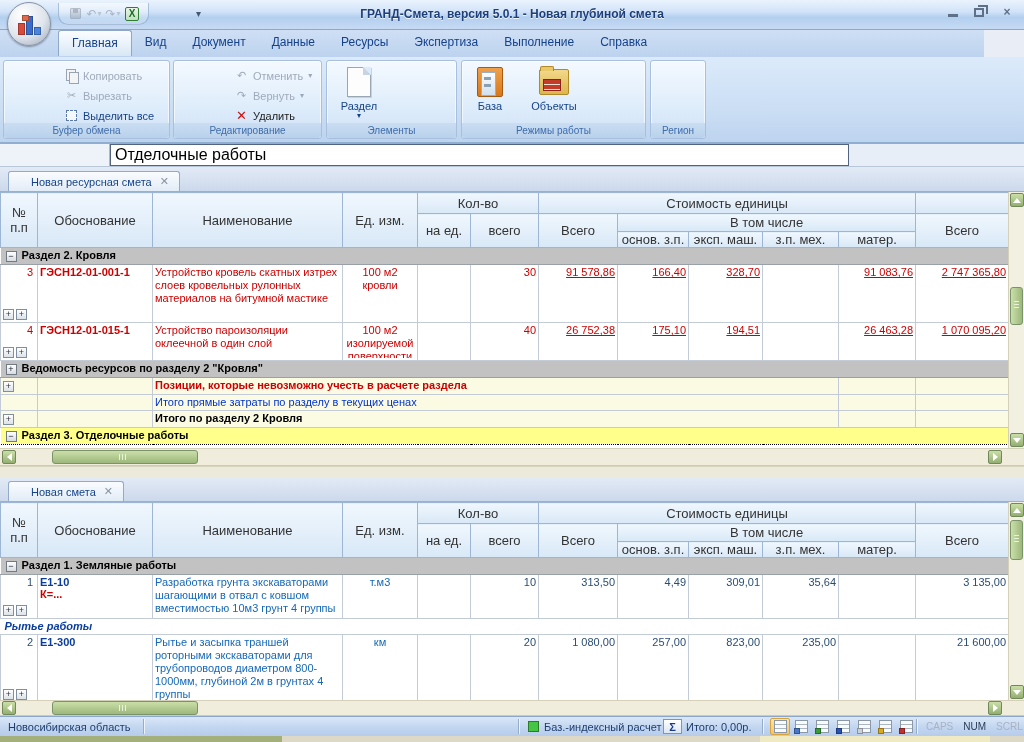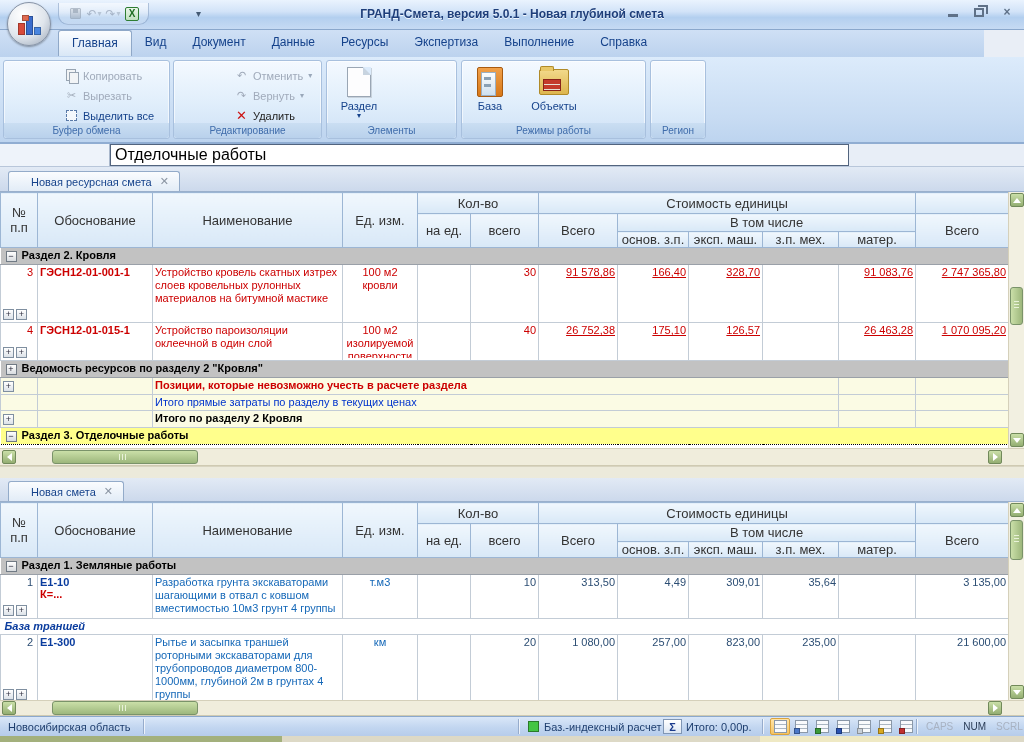--- a/index.html
+++ b/index.html
@@ -400,21 +400,21 @@
               <td class="cname">
                 <div style="height: 34px; overflow: hidden;">Устройство пароизоляции оклеечной в один слой</div>
               </td>
               <td class="cunit">
                 <div style="height: 34px; overflow: hidden;">100 м2 изолируемой поверхности</div>
               </td>
               <td class="nval"></td>
               <td class="nval">40</td>
               <td class="vval u">26 752,38</td>
               <td class="vval u">175,10</td>
-              <td class="vval u">126,57</td>
+              <td class="vval u">194,51</td>
               <td class="vval"></td>
               <td class="vval u">26 463,28</td>
               <td class="vval u">1 070 095,20</td>
             </tr>
             <tr class="secrow" style="height: 17px;">
               <td colspan="12"><span class="collap">+</span><span>Ведомость ресурсов по разделу 2 "Кровля"</span></td>
             </tr>
             <tr class="inforow" style="height: 17px;">
               <td class="cnum"><i class="pbox">+</i></td>
               <td></td>
@@ -536,21 +536,21 @@
               <td class="nval"></td>
               <td class="nval">10</td>
               <td class="vval">313,50</td>
               <td class="vval">4,49</td>
               <td class="vval">309,01</td>
               <td class="vval">35,64</td>
               <td class="vval"></td>
               <td class="vval">3 135,00</td>
             </tr>
             <tr class="subsec" style="height: 16px;">
-              <td colspan="12">База траншей</td>
+              <td colspan="12">Рытье работы</td>
             </tr>
             <tr class="posrow blue" style="height: 68px;">
               <td class="cnum">
                 <span class="numtop nval">2</span>
                 <span class="xpbot">
                   <i class="pbox">+</i>
                   <i class="pbox">+</i>
                 </span>
               </td>
               <td>

